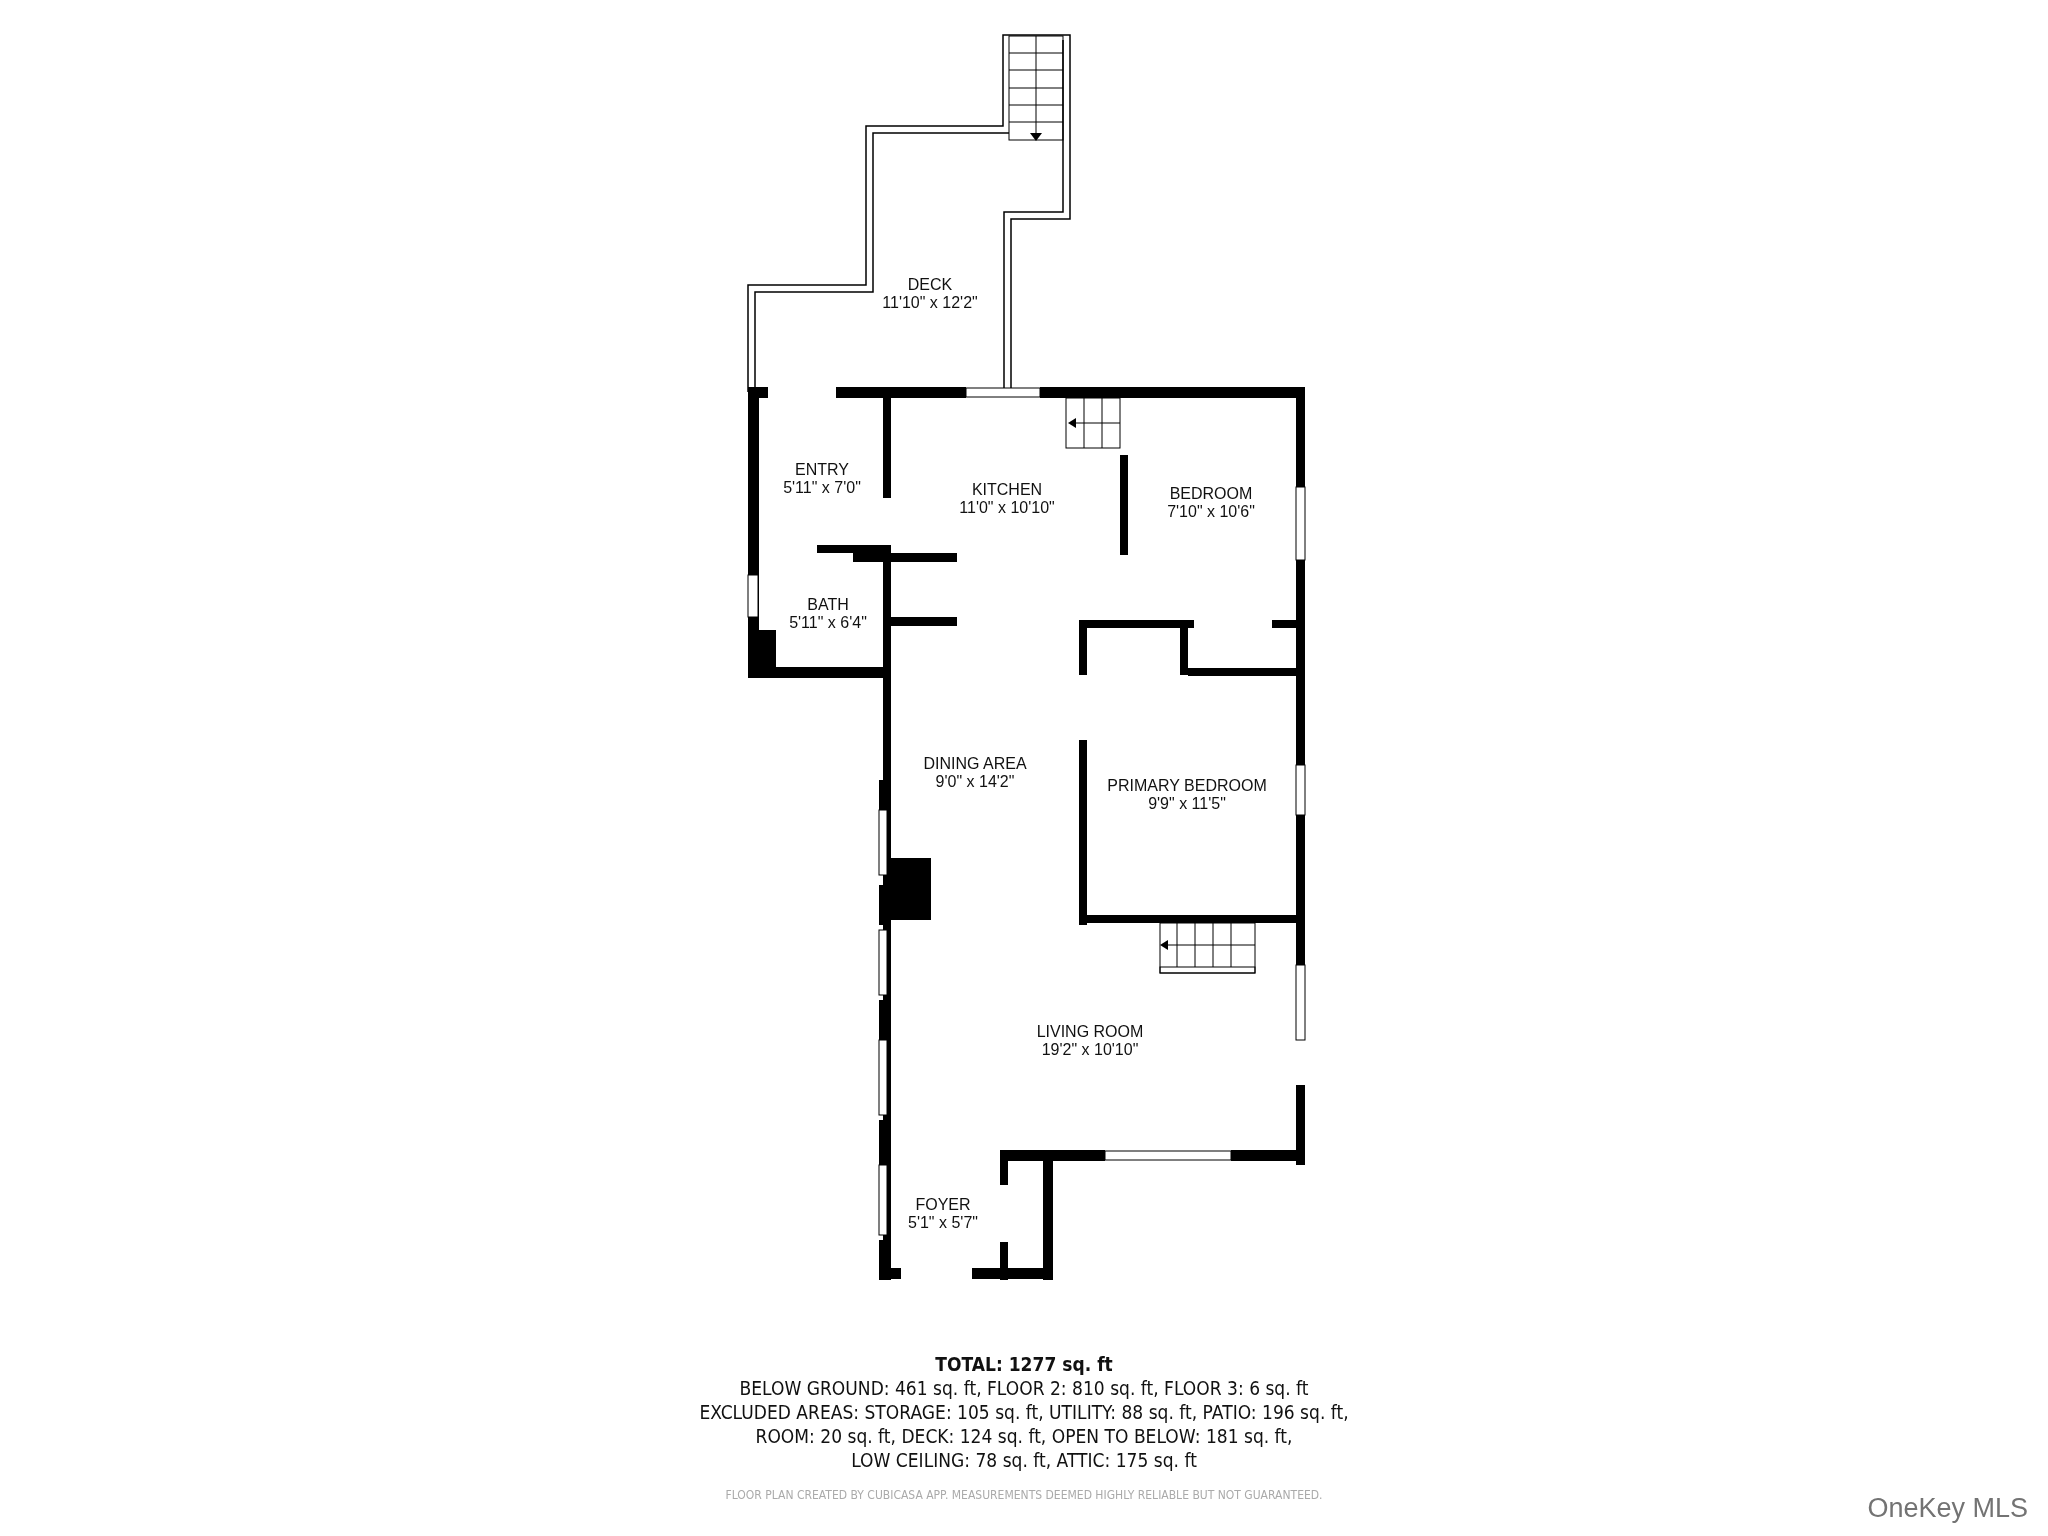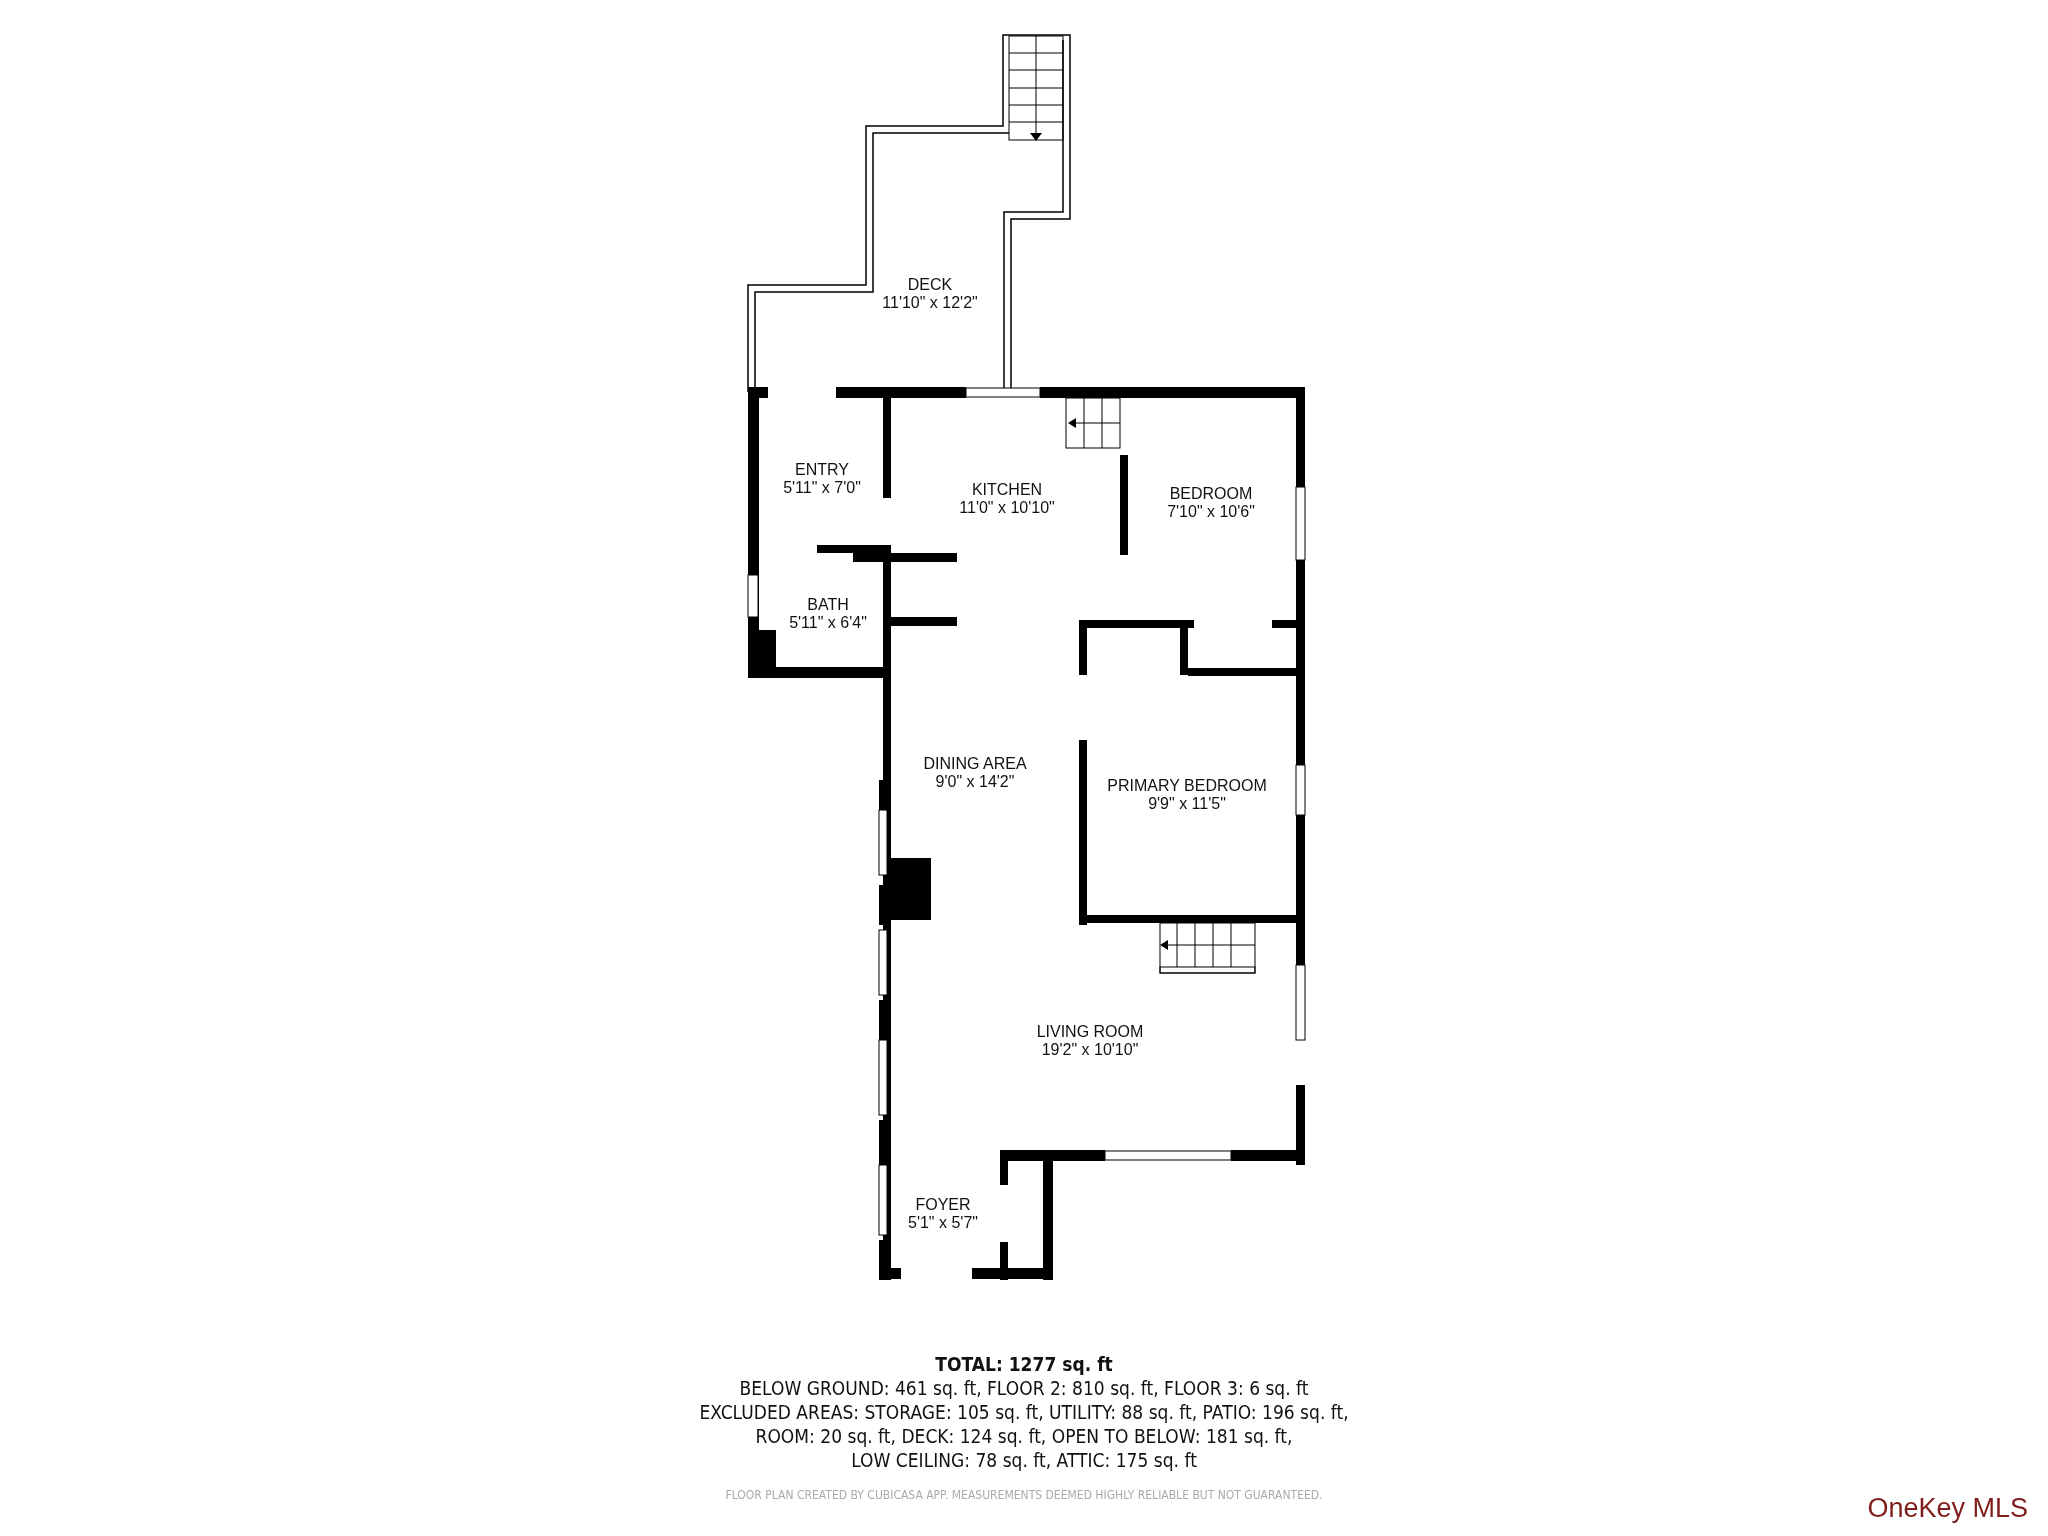--- a/index.html
+++ b/index.html
@@ -3,21 +3,21 @@
 <meta charset="utf-8">
 <style>
   html, body { margin: 0; padding: 0; background: #ffffff; }
   body { width: 2048px; height: 1536px; position: relative; overflow: hidden; font-family: "Liberation Sans", sans-serif; }
   #plan { position: absolute; left: 0; top: 0; }
   .room-label { font-family: "Liberation Sans", sans-serif; font-size: 16px; fill: #111; text-anchor: middle; }
   .summary-line { font-size: 19px; line-height: 24px; }
   #summary-block { position: absolute; top: 1352px; left: 0; width: 2048px; text-align: center; font-family: "DejaVu Sans", sans-serif; color: #111; transform: scaleX(0.9); transform-origin: 1024px 0; }
   #total-line { font-size: 19px; font-weight: bold; line-height: 24px; }
   #disclaimer { position: absolute; top: 1488px; left: 0; width: 2048px; text-align: center; font-family: "DejaVu Sans", sans-serif; font-size: 12px; color: #aaaaaa; transform: scaleX(0.9); transform-origin: 1024px 0; }
-  #watermark { position: absolute; right: 20px; bottom: 12px; font-family: "Liberation Sans", sans-serif; font-size: 27px; color: #7f1d1d; }
+  #watermark { position: absolute; right: 20px; bottom: 12px; font-family: "Liberation Sans", sans-serif; font-size: 27px; color: #737373; }
 </style>
 </head>
 <body>
 
 <svg id="plan" width="2048" height="1536" viewBox="0 0 2048 1536" xmlns="http://www.w3.org/2000/svg">
 
   <g fill="none" stroke="#000" stroke-width="1.5">
     <polyline points="748,392 748,285 866,285 866,126 1003,126 1003,35 1070,35 1070,219 1011,219 1011,392"></polyline>
     <polyline points="755,392 755,292 873,292 873,133 1009,133"></polyline>
     <polyline points="1063,40 1063,212 1004,212 1004,392"></polyline>

